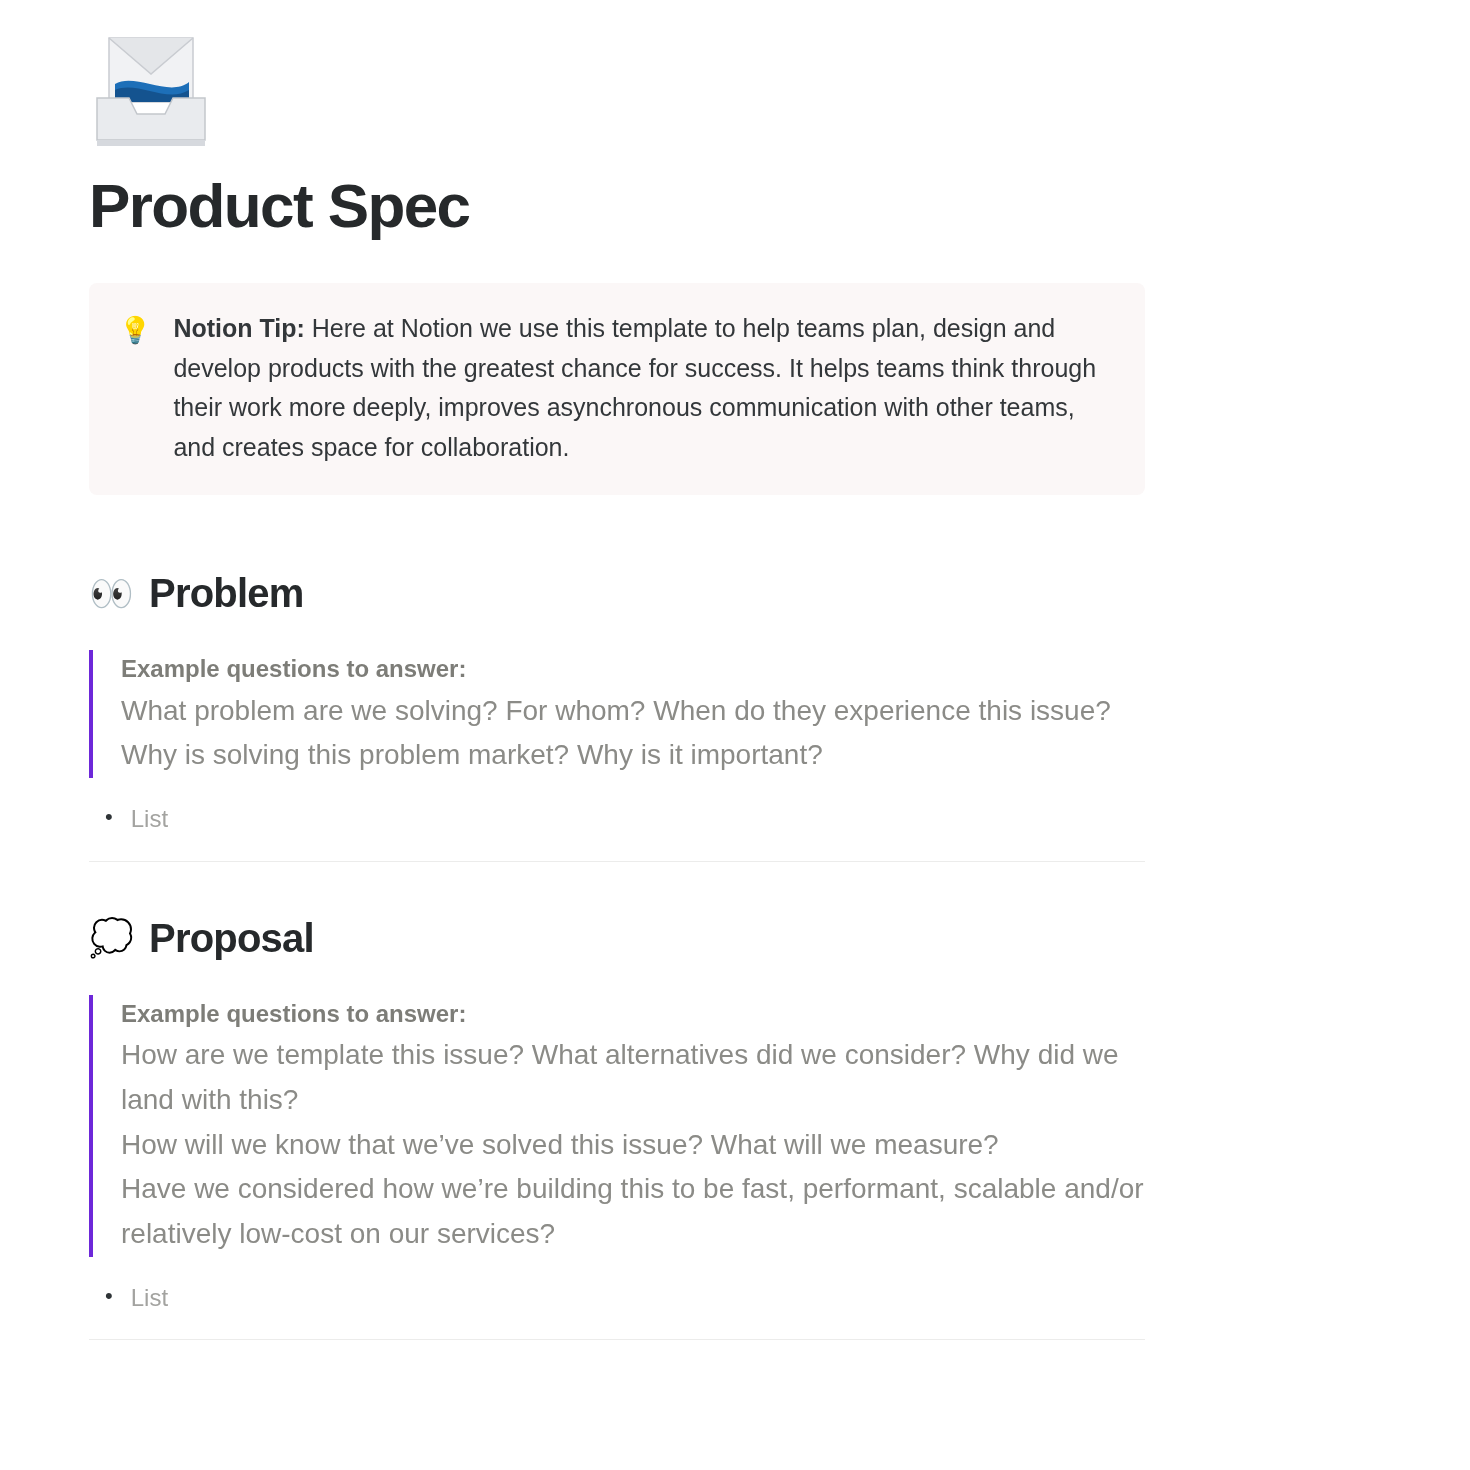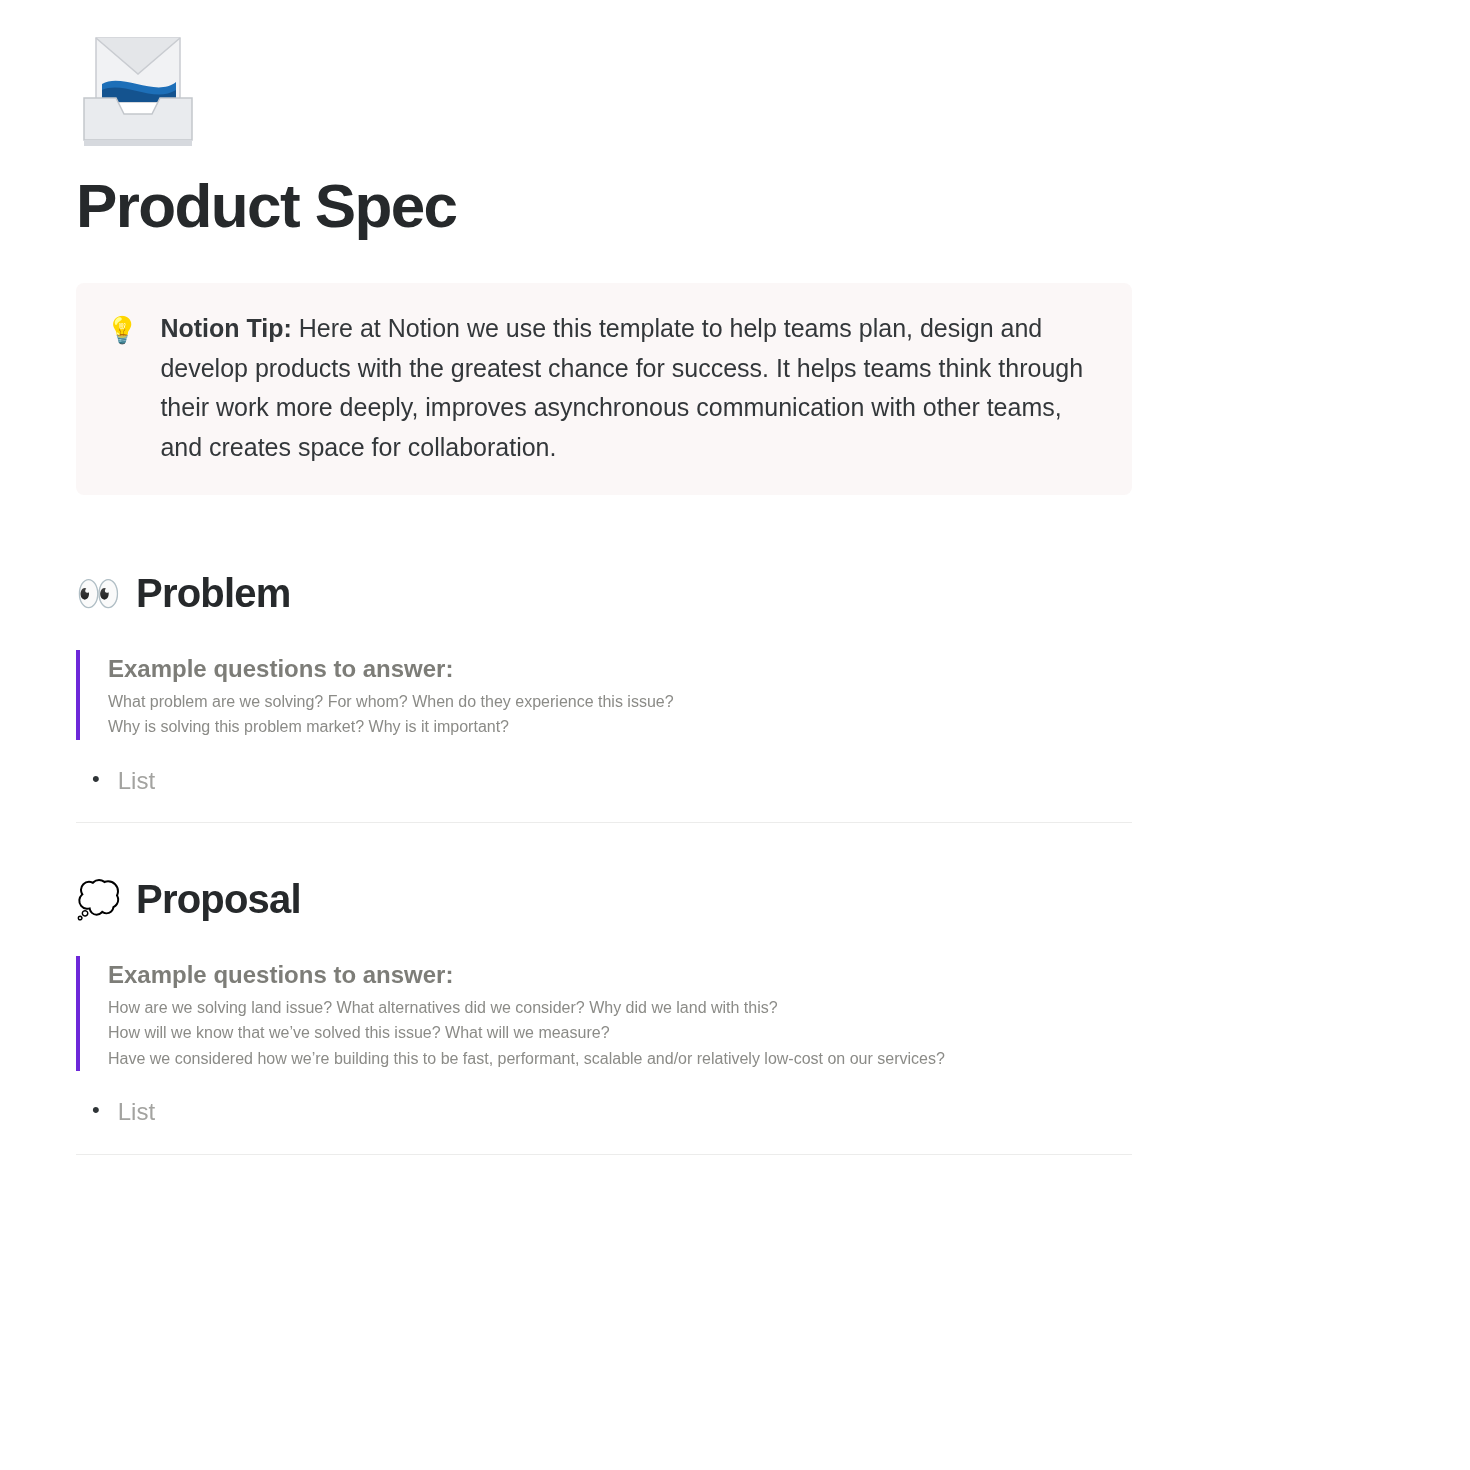--- a/index.html
+++ b/index.html
@@ -11,20 +11,21 @@
   body {
     width: 1470px;
     height: 1470px;
     font-family: "Liberation Sans", sans-serif;
     color: #2f3437;
     overflow: hidden;
   }
   .page {
     padding: 28px 96px 0 76px;
     width: 1228px;
+    margin-left: 13px;
   }
   .page-icon {
     width: 124px;
     height: 124px;
     position: relative;
     margin-bottom: 18px;
   }
   .envelope-tray {
     position: absolute;
     left: 0; top: 0;
@@ -81,21 +82,21 @@
     margin: 0 0 22px 0;
     max-width: 1160px;
   }
   .quote-lead {
     font-size: 24px;
     font-weight: bold;
     color: #7d7d78;
     line-height: 1.6;
   }
   .quote-line {
-    font-size: 16px;
+    font-size: 28px;
     color: #8b8b87;
     line-height: 1.6;
   }
   .list-item {
     display: flex;
     align-items: flex-start;
     gap: 18px;
     padding-left: 16px;
     font-size: 24px;
     color: #a3a3a0;
@@ -159,21 +160,21 @@
     <div class="divider"></div>
   </div>
 
   <div class="section">
     <h2 class="section-heading">
       <span class="emoji">💭</span>
       <span>Proposal</span>
     </h2>
     <blockquote class="quote">
       <div class="quote-lead">Example questions to answer:</div>
-      <div class="quote-line">How are we solving land issue? What alternatives did we consider?  Why did we land with this?</div>
+      <div class="quote-line">How are we template this issue? What alternatives did we consider?  Why did we land with this?</div>
       <div class="quote-line">How will we know that we’ve solved this issue? What will we measure?</div>
       <div class="quote-line">Have we considered how we’re building this to be fast, performant, scalable and/or relatively low-cost on our services?</div>
     </blockquote>
     <div class="list-item">
       <span class="bullet">•</span>
       <span>List</span>
     </div>
     <div class="divider"></div>
   </div>
 

